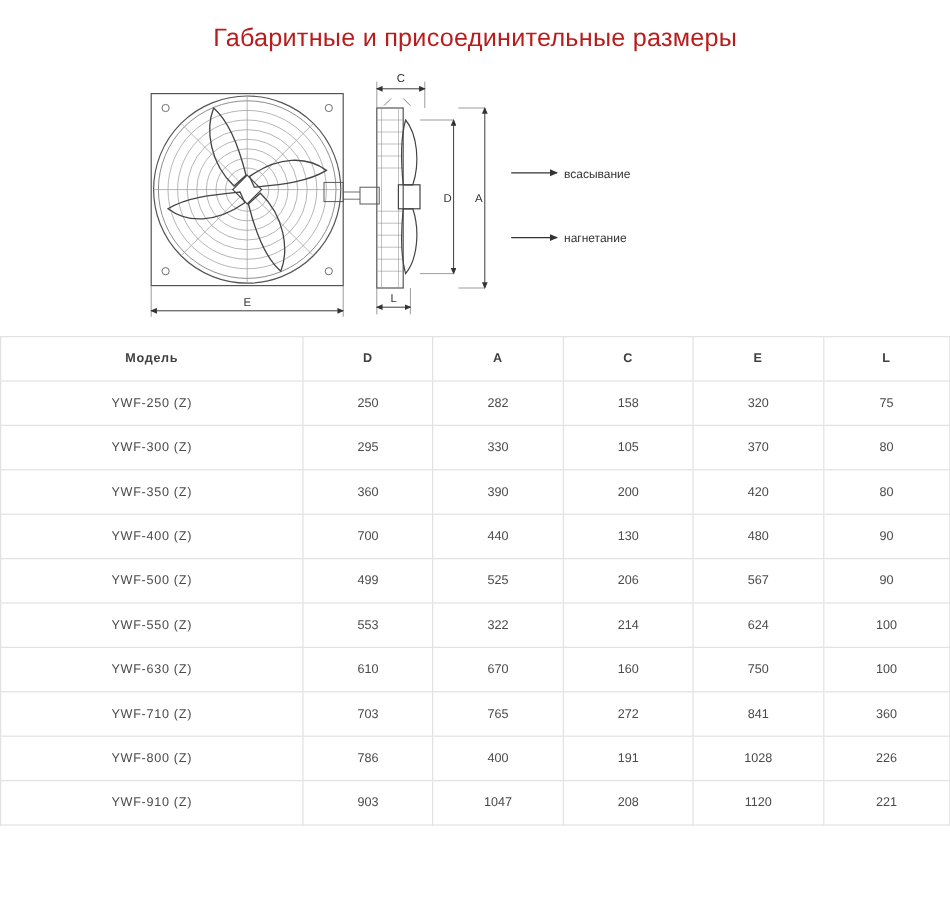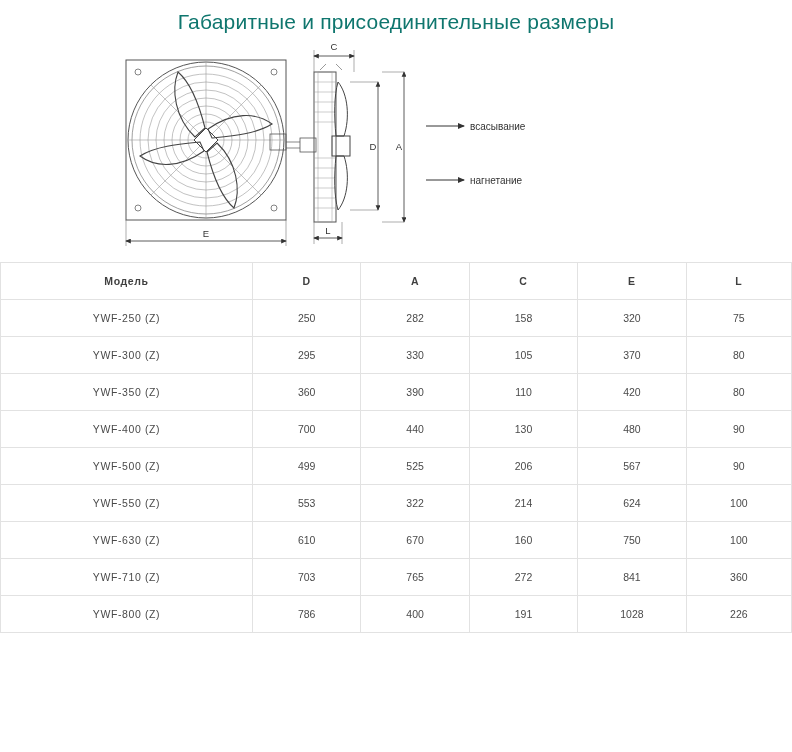--- a/index.html
+++ b/index.html
@@ -12,23 +12,23 @@
     height: 752px;
     font-family: "Liberation Sans", sans-serif;
     color: #333333;
     position: relative;
     overflow: hidden;
   }
   .page-title {
     text-align: center;
     font-size: 21px;
     font-weight: 400;
-    color: #0f766e;
+    color: #b91c1c;
     padding-top: 8px;
-    margin: 2px;
+    margin: 12px;
     letter-spacing: 0.2px;
   }
   .diagram {
     position: relative;
     width: 792px;
     height: 220px;
     margin-top: 4px;
   }
   .diagram svg {
     display: block;
@@ -227,21 +227,21 @@
       <td class="num-col">295</td>
       <td class="num-col">330</td>
       <td class="num-col">105</td>
       <td class="num-col">370</td>
       <td class="last-col">80</td>
     </tr>
     <tr>
       <td class="model-col">YWF-350 (Z)</td>
       <td class="num-col">360</td>
       <td class="num-col">390</td>
-      <td class="num-col">110</td>
+      <td class="num-col">200</td>
       <td class="num-col">420</td>
       <td class="last-col">80</td>
     </tr>
     <tr>
       <td class="model-col">YWF-400 (Z)</td>
       <td class="num-col">700</td>
       <td class="num-col">440</td>
       <td class="num-col">130</td>
       <td class="num-col">480</td>
       <td class="last-col">90</td>
@@ -279,14 +279,22 @@
       <td class="last-col">360</td>
     </tr>
     <tr>
       <td class="model-col">YWF-800 (Z)</td>
       <td class="num-col">786</td>
       <td class="num-col">400</td>
       <td class="num-col">191</td>
       <td class="num-col">1028</td>
       <td class="last-col">226</td>
     </tr>
+    <tr>
+      <td class="model-col">YWF-910 (Z)</td>
+      <td class="num-col">903</td>
+      <td class="num-col">1047</td>
+      <td class="num-col">208</td>
+      <td class="num-col">1120</td>
+      <td class="last-col">221</td>
+    </tr>
   </tbody>
 </table>
 
 </body></html>

